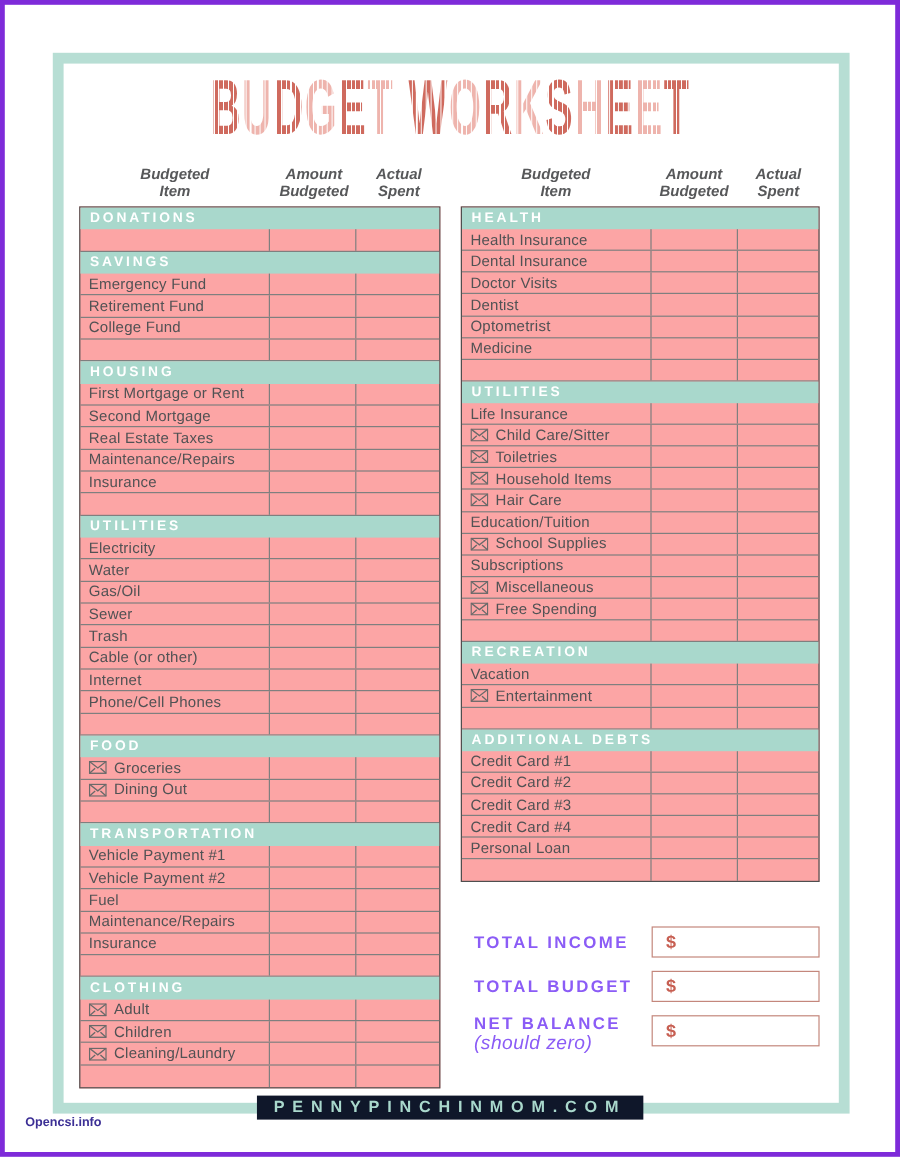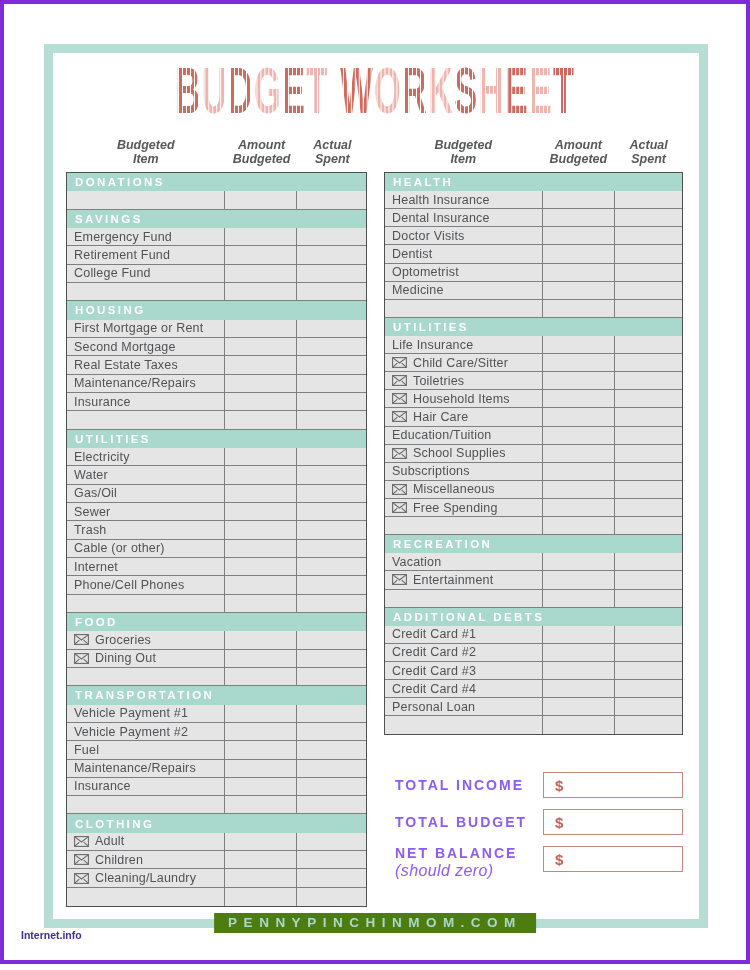--- a/index.html
+++ b/index.html
@@ -19,42 +19,42 @@
   .sp { display:inline-block; width:18px; }
 
   
   .col-headers { position:absolute; top:138px; display:flex; z-index:2; }
   .col-headers.left { left:66px; width:301px; }
   .col-headers.right { left:384px; width:299px; }
   .col-head { font-style:italic; font-weight:700; font-size:12.5px; line-height:14px; color:#57585a; text-align:center; }
   .col-head.c1 { width:53%; } .col-head.c2 { width:24%; } .col-head.c3 { width:23%; }
 
   
-  .budget-table { position:absolute; border:1px solid #4f4f4f; background:#e5e5e5; z-index:2; }
+  .budget-table { position:absolute; border:1px solid #4f4f4f; background:#fca5a5; z-index:2; }
   .budget-table.left  { left:66px; top:172px; width:301px; --rh:18.33px; }
   .budget-table.right { left:384px; top:172px; width:299px; --rh:18.12px; }
   .sec-header { height:var(--rh); background:#a9d8cc; color:#ffffff; font-weight:700; font-size:11.5px; letter-spacing:2.4px; display:flex; align-items:center; padding-left:8px; }
   .row { height:var(--rh); display:grid; grid-template-columns:157px 72px 1fr; border-bottom:1px solid #7f7f7f; }
   .row:last-child { border-bottom:none; }
   .cell { display:flex; align-items:center; }
   .cell.item { padding-left:7px; font-size:12.5px; color:#515254; letter-spacing:0.2px; white-space:nowrap; }
   .cell.amount, .cell.actual { border-left:1px solid #7f7f7f; }
   .env { margin-right:6px; flex:0 0 auto; display:inline-flex; }
 
   
   .totals { position:absolute; left:384px; top:772px; width:299px; z-index:2; }
   .total-row { position:relative; height:26px; margin-bottom:11px; }
   .total-label { position:absolute; left:11px; top:50%; transform:translateY(-50%); color:#8b5cf6; font-weight:700; font-size:14px; letter-spacing:2px; white-space:nowrap; }
   .total-label .sub { display:block; font-weight:400; font-style:italic; font-size:16px; letter-spacing:0.4px; margin-top:1px; }
   .total-row.has-sub .total-label { top:60%; }
   .currency-box { position:absolute; left:159px; top:0; width:140px; height:26px; border:1.5px solid #c4877c; display:flex; align-items:center; padding-left:11px; }
   .dollar { color:#c75f52; font-weight:700; font-size:15px; }
 
   
-  .site-footer { position:absolute; top:913px; left:50%; transform:translateX(-50%); background:#4d7c0f; padding:0 14px; height:20px; line-height:20px; color:#a9d8cc; font-weight:700; font-size:13.5px; letter-spacing:6.5px; white-space:nowrap; z-index:3; }
+  .site-footer { position:absolute; top:913px; left:50%; transform:translateX(-50%); background:#0f172a; padding:0 14px; height:20px; line-height:20px; color:#a9d8cc; font-weight:700; font-size:13.5px; letter-spacing:6.5px; white-space:nowrap; z-index:3; }
   .watermark { position:absolute; left:21px; top:929px; font-size:10.5px; font-weight:700; color:#3c2f95; z-index:6; }
 </style>
 </head>
 <body>
 
 <div class="teal-frame"></div>
 <div class="purple-border"></div>
 
 <div class="page-title"><span class="title-inner"><span class="lt" style="--c: #cf6a5e;">B</span><span class="lt" style="--c: #eeb4ad;">U</span><span class="lt" style="--c: #cf6a5e;">D</span><span class="lt" style="--c: #eeb4ad;">G</span><span class="lt" style="--c: #cf6a5e;">E</span><span class="lt" style="--c: #eeb4ad;">T</span><span class="sp"></span><span class="lt" style="--c: #cf6a5e;">W</span><span class="lt" style="--c: #eeb4ad;">O</span><span class="lt" style="--c: #cf6a5e;">R</span><span class="lt" style="--c: #eeb4ad;">K</span><span class="lt" style="--c: #cf6a5e;">S</span><span class="lt" style="--c: #eeb4ad;">H</span><span class="lt" style="--c: #cf6a5e;">E</span><span class="lt" style="--c: #eeb4ad;">E</span><span class="lt" style="--c: #cf6a5e;">T</span></span></div>
 
@@ -589,13 +589,13 @@
     </div>
     <div class="total-row has-sub">
       <div class="total-label">NET BALANCE<span class="sub">(should zero)</span></div>
       <div class="currency-box">
         <span class="dollar">$</span>
       </div>
     </div>
   </div>
 
 <div class="site-footer">PENNYPINCHINMOM.COM</div>
-<div class="watermark">Internet.info</div>
+<div class="watermark">Opencsi.info</div>
 
 </body></html>

